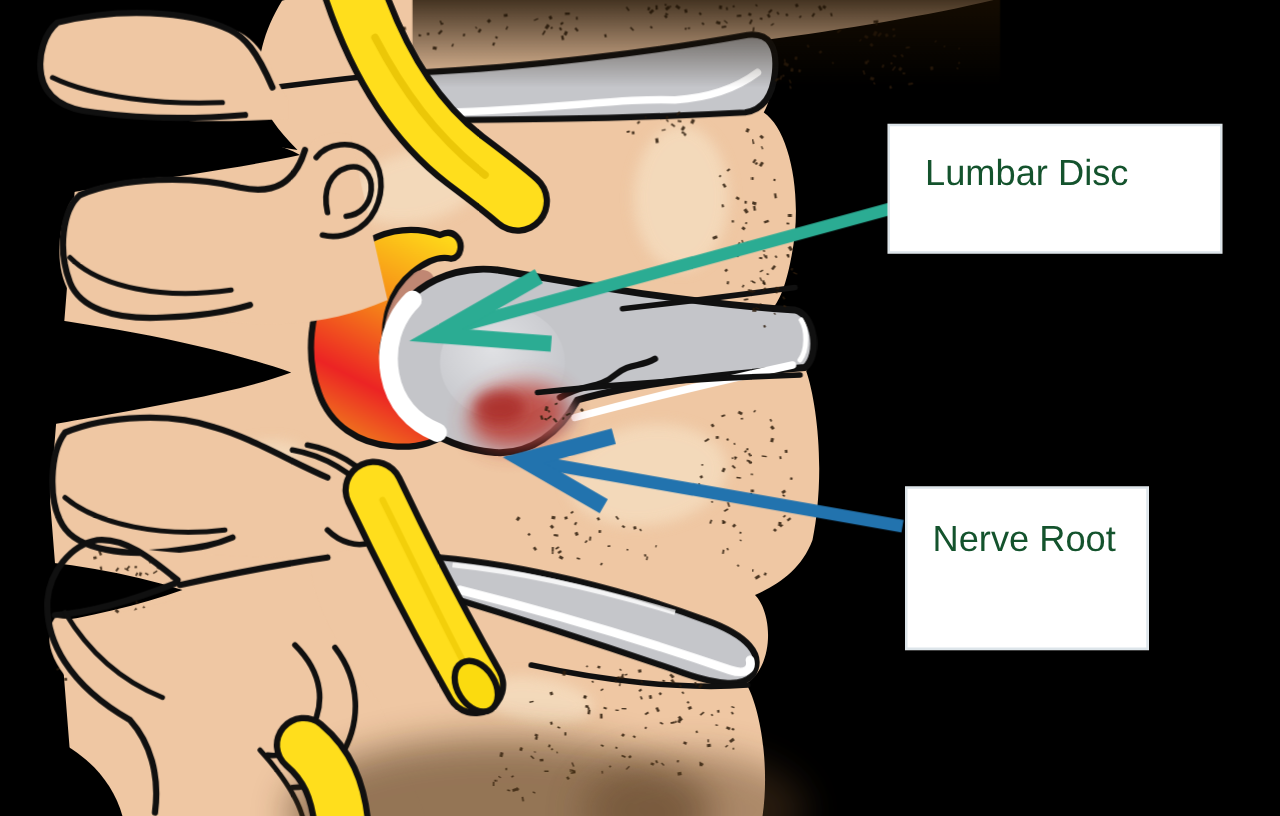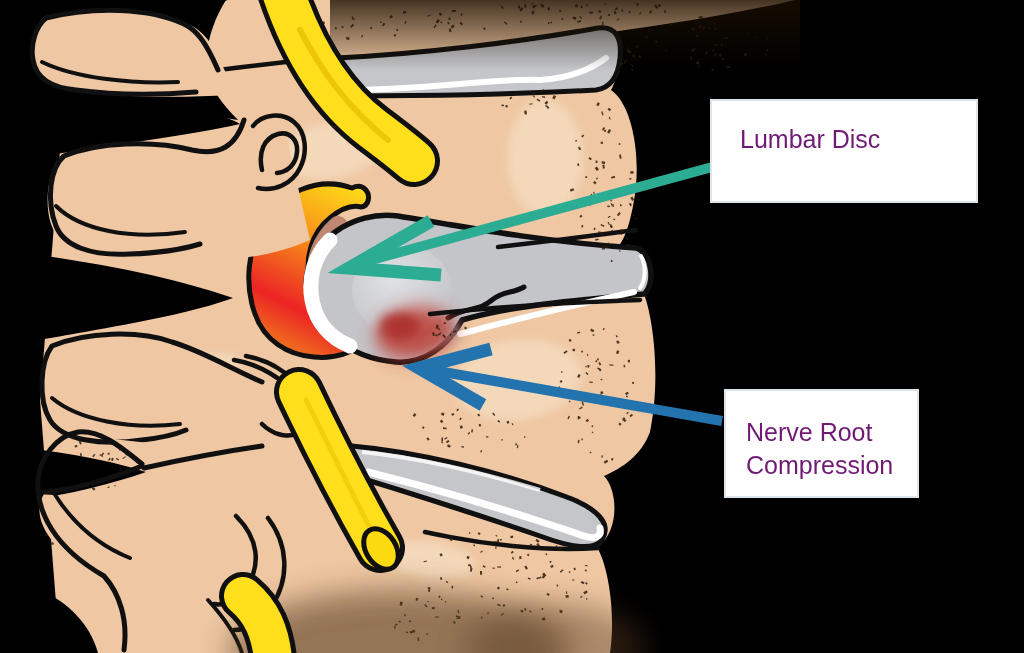--- a/index.html
+++ b/index.html
@@ -1,23 +1,23 @@
 <!DOCTYPE html>
 <html><head>
 <meta charset="utf-8">
 <style>
   html,body{margin:0;padding:0;background:#000;}
   #stage{position:relative;width:1024px;height:653px;background:#000;overflow:hidden;
          font-family:"Liberation Sans", sans-serif;}
   #art{position:absolute;left:0;top:0;width:1024px;height:653px;display:block;}
   .callout{position:absolute;background:#fff;border:2px solid #dde5ea;box-sizing:border-box;
-           color:#701a75;font-size:25px;line-height:33px;font-weight:400;}
+           color:#14532d;font-size:29px;line-height:33px;font-weight:400;}
   .callout .ln{display:block;}
   #callout-herniation{left:710px;top:99px;width:268px;height:104px;padding:22px 0 0 28px;}
-  #callout-compression{left:724px;top:389px;width:195px;height:109px;padding:25px 0 0 20px;}
+  #callout-compression{left:724px;top:389px;width:195px;height:131px;padding:25px 0 0 20px;}
 </style>
 </head>
 <body>
 
 <div id="stage">
 
 <svg id="art" viewBox="0 0 1024 653" xmlns="http://www.w3.org/2000/svg">
   <defs>
     <filter id="f-soft" x="-60%" y="-60%" width="220%" height="220%">
           <feGaussianBlur stdDeviation="5"></feGaussianBlur>
@@ -846,16 +846,15 @@
     <path stroke-width="10" d="M 722 421 L 432 370" stroke="#2273ae"></path>
     <path stroke-width="13" d="M 491 349 L 419 368 L 483 405" stroke="#2273ae"></path>
   </g>
 </svg>
 
 <div class="callout" id="callout-herniation">
   <span class="ln">Lumbar Disc</span>
 </div>
 <div class="callout" id="callout-compression">
   <span class="ln">Nerve Root</span>
-  <span class="ln">Compression</span>
 </div>
 
 </div>
 
 </body></html>

